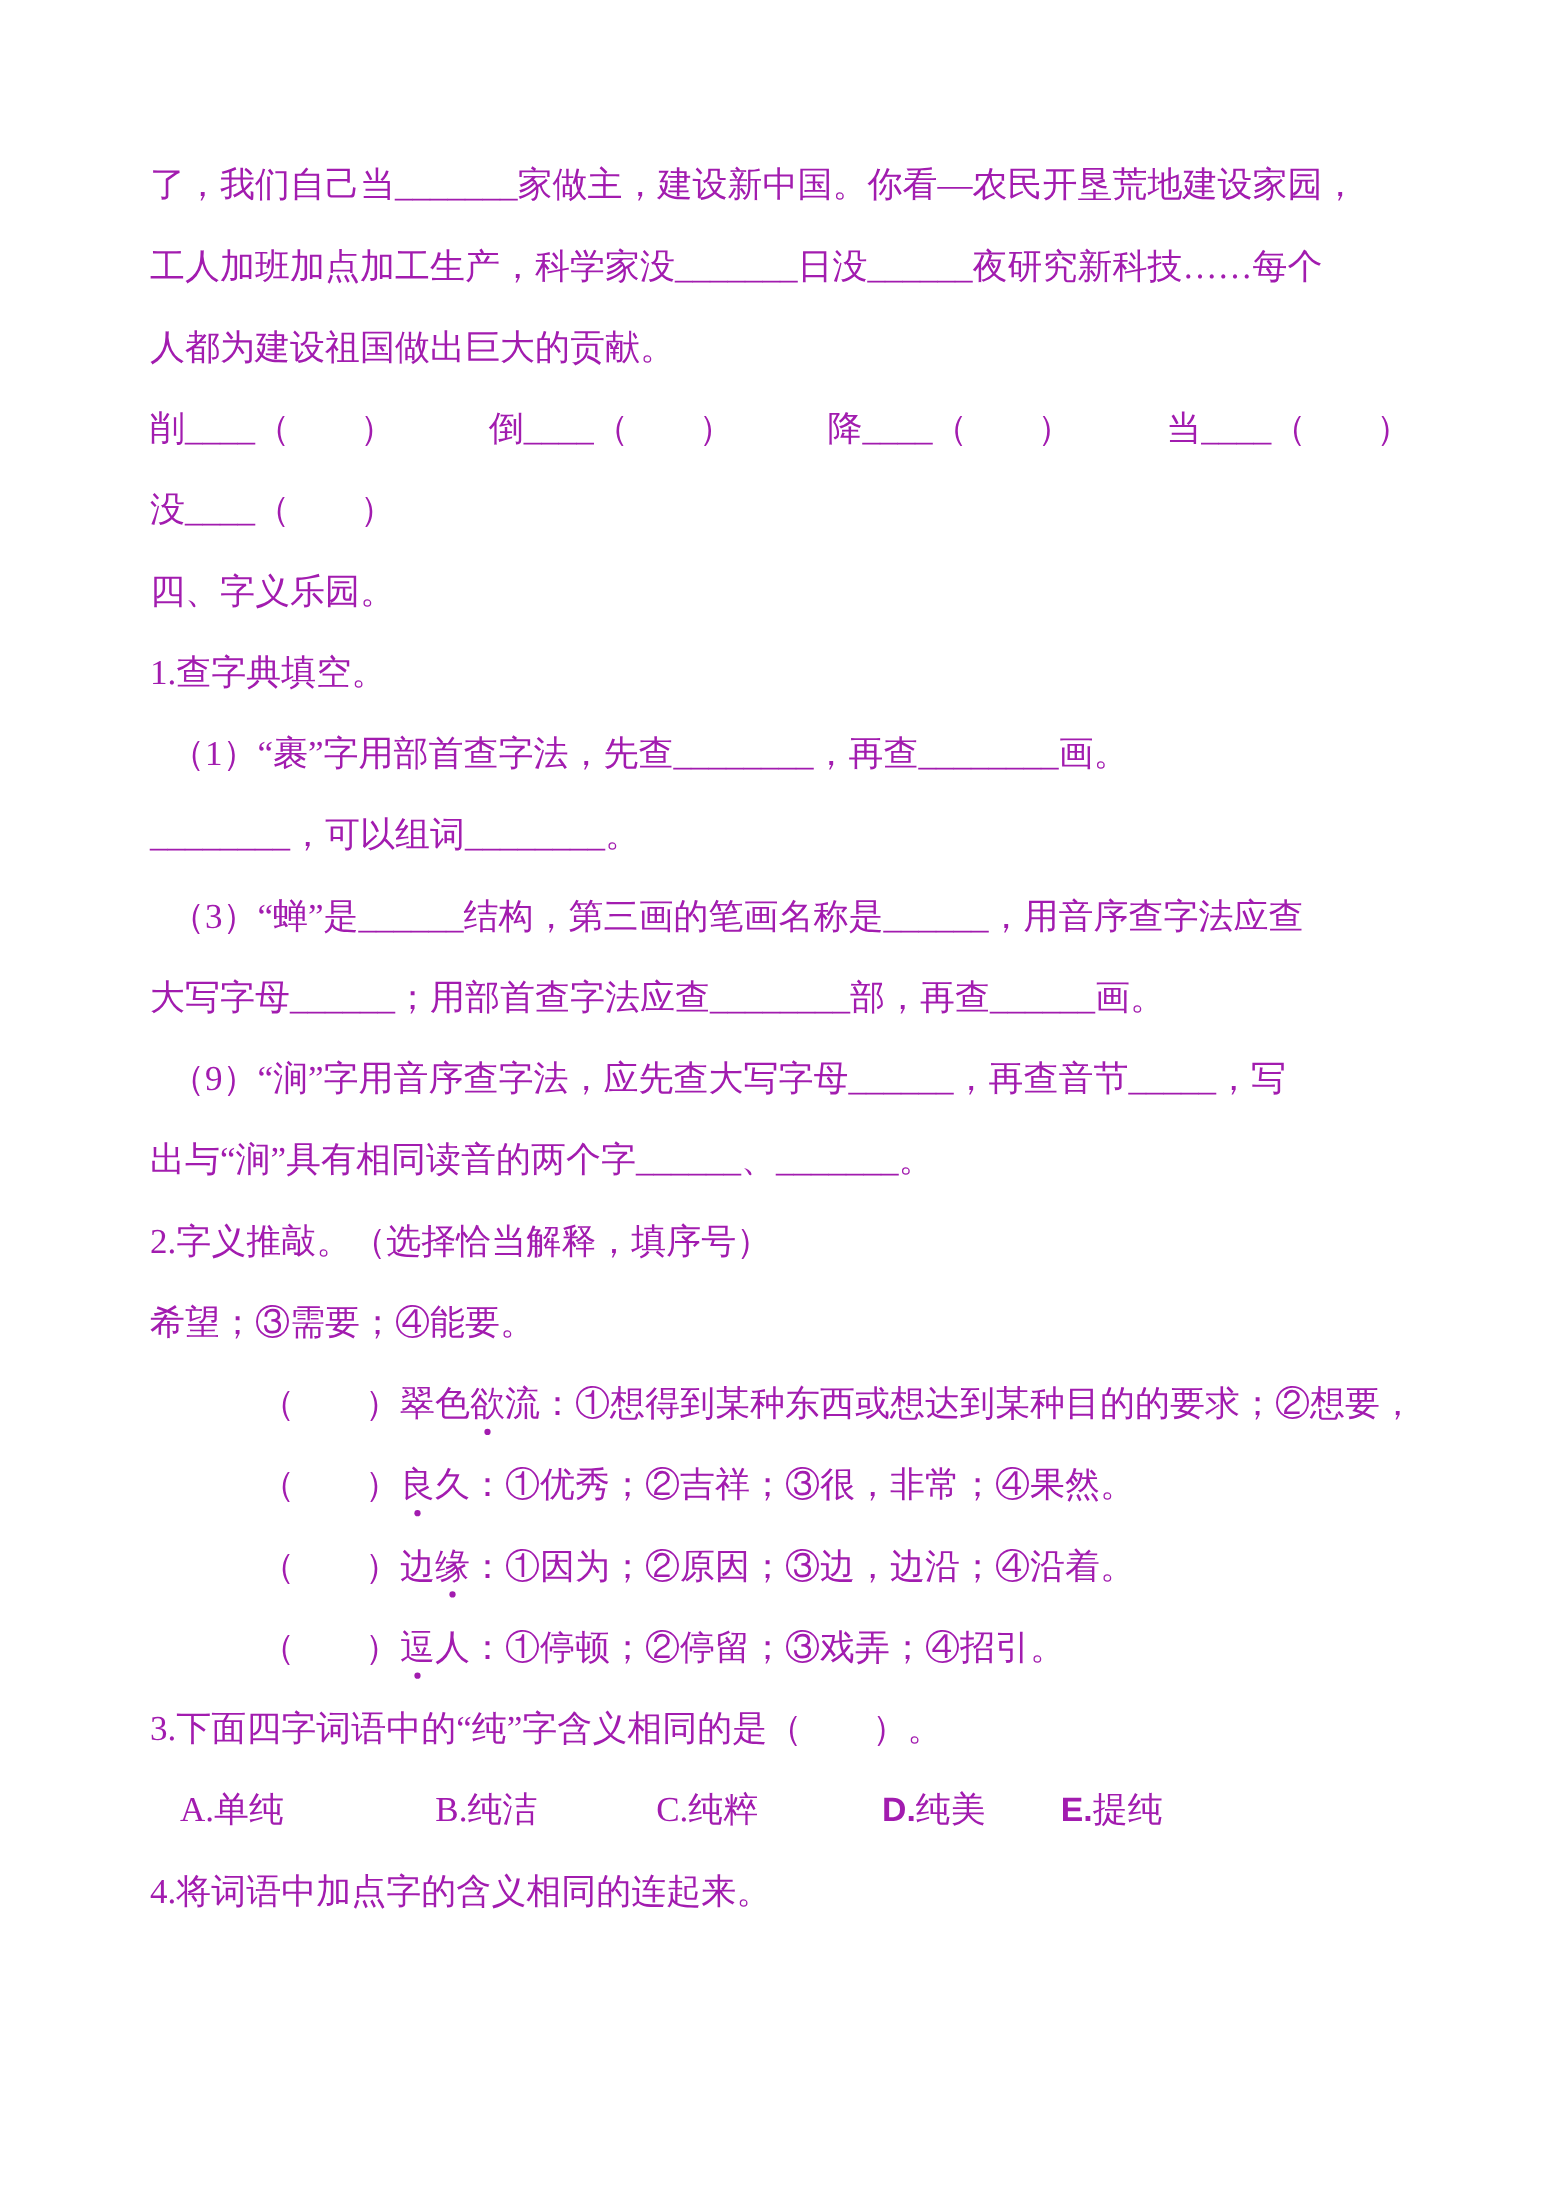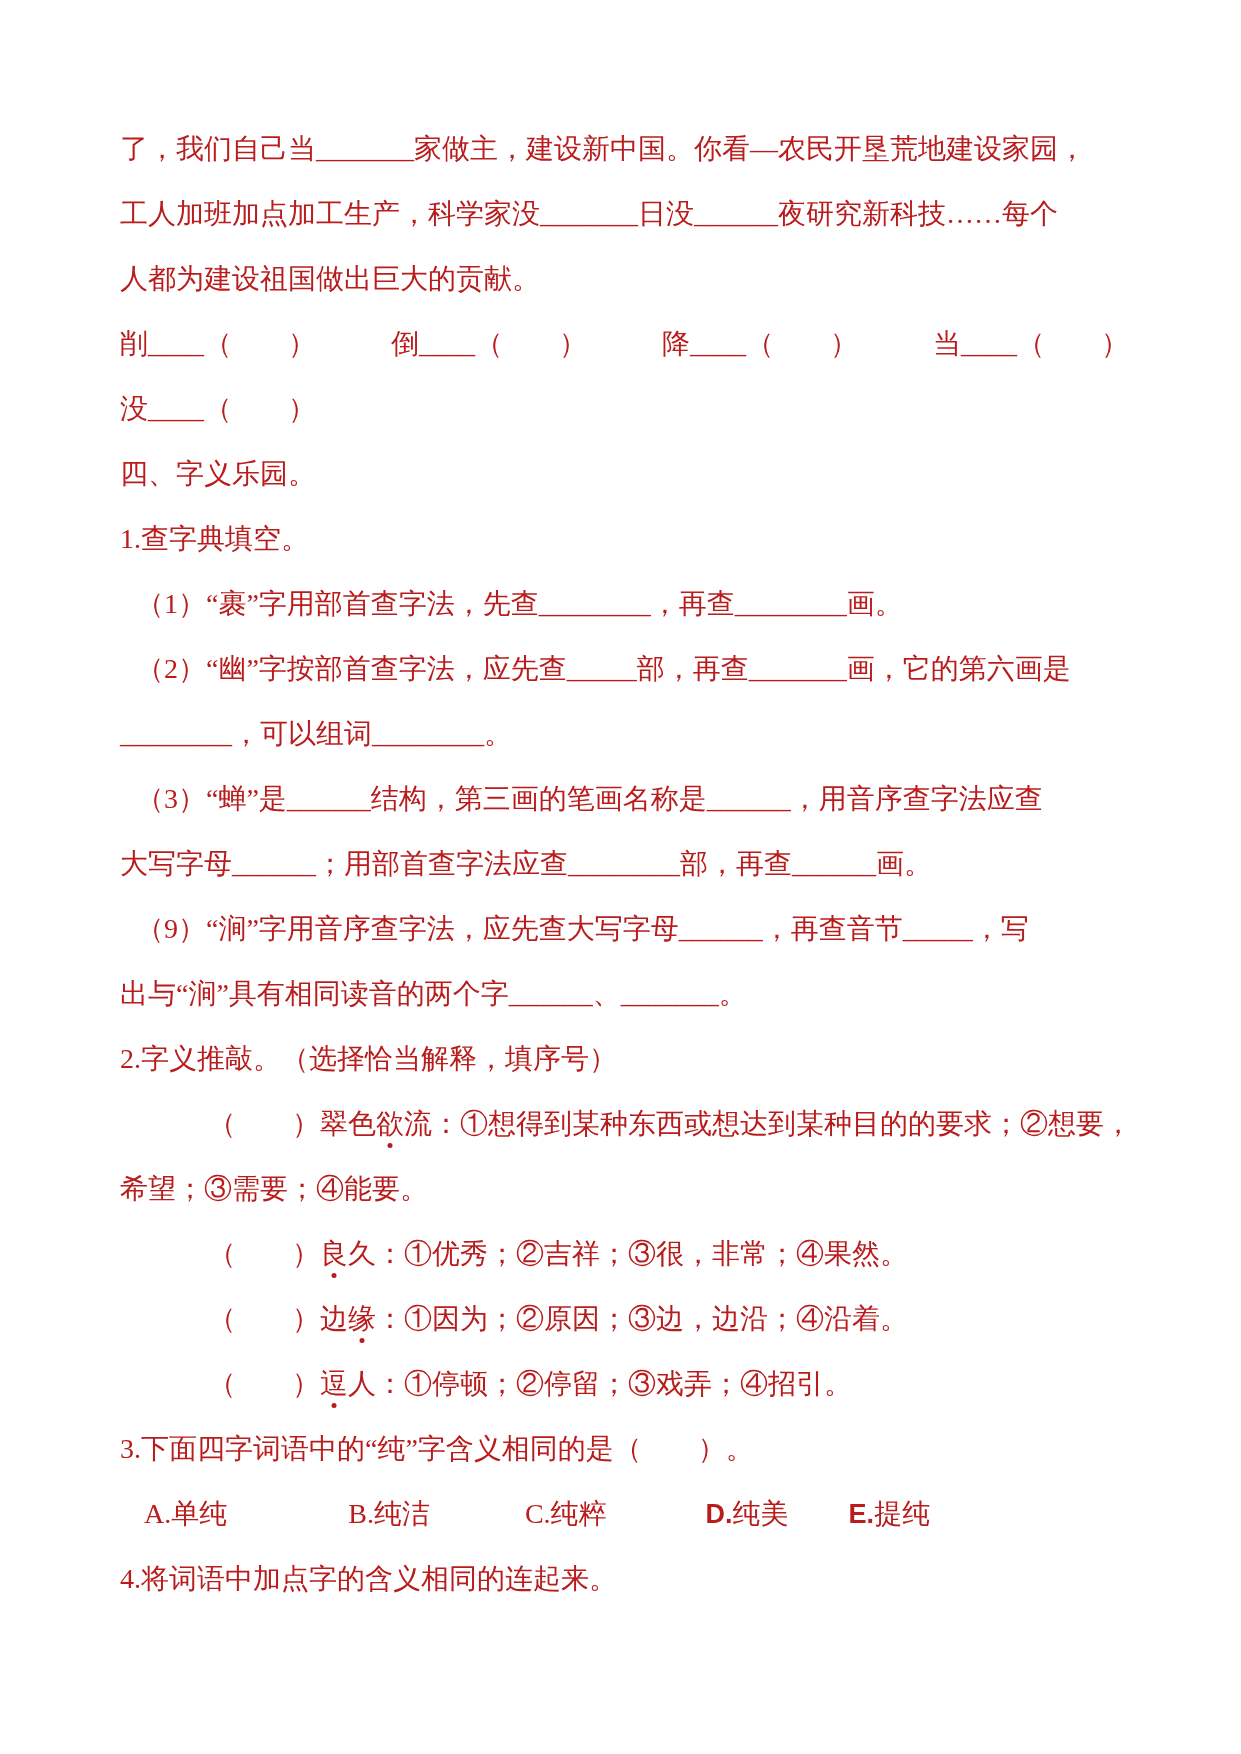--- a/index.html
+++ b/index.html
@@ -6,21 +6,21 @@
   body {
     background: #ffffff;
     font-family: "Liberation Serif", "DejaVu Serif", serif;
   }
   .page {
     position: relative;
     box-sizing: border-box;
     width: 1241px;
     height: 1754px;
     background: #ffffff;
-    color: #b91c1c;
+    color: #a21caf;
     padding: 116px 112px 0 120px;
     overflow: hidden;
   }
   .ln {
     margin: 0;
     height: 65px;
     line-height: 65px;
     font-size: 28px;
     white-space: nowrap;
   }
@@ -69,31 +69,30 @@
     <span>倒____（　　）</span>
     <span>降____（　　）</span>
     <span>当____（　　）</span>
   </p>
   <p class="ln">没____（　　）</p>
 
   <p class="ln">四、字义乐园。</p>
 
   <p class="ln">1.查字典填空。</p>
   <p class="ln ind">（1）“裹”字用部首查字法，先查________，再查________画。</p>
-  <p class="ln ind">（2）“幽”字按部首查字法，应先查_____部，再查_______画，它的第六画是</p>
   <p class="ln">________，可以组词________。</p>
   <p class="ln ind">（3）“蝉”是______结构，第三画的笔画名称是______，用音序查字法应查</p>
   <p class="ln">大写字母______；用部首查字法应查________部，再查______画。</p>
   <p class="ln ind">（9）“涧”字用音序查字法，应先查大写字母______，再查音节_____，写</p>
   <p class="ln">出与“涧”具有相同读音的两个字______、_______。</p>
 
   <p class="ln">2.字义推敲。（选择恰当解释，填序号）</p>
 
+  <p class="ln">希望；③需要；④能要。</p>
   <p class="ln cind"><span>（　　）翠色</span><span class="emdot">欲</span><span>流：①想得到某种东西或想达到某种目的的要求；②想要，</span></p>
-  <p class="ln">希望；③需要；④能要。</p>
 
   <p class="ln cind"><span>（　　）</span><span class="emdot">良</span><span>久：①优秀；②吉祥；③很，非常；④果然。</span></p>
 
   <p class="ln cind"><span>（　　）边</span><span class="emdot">缘</span><span>：①因为；②原因；③边，边沿；④沿着。</span></p>
 
   <p class="ln cind"><span>（　　）</span><span class="emdot">逗</span><span>人：①停顿；②停留；③戏弄；④招引。</span></p>
 
   <p class="ln">3.下面四字词语中的“纯”字含义相同的是（　　）。</p>
 
   <p class="ln">

